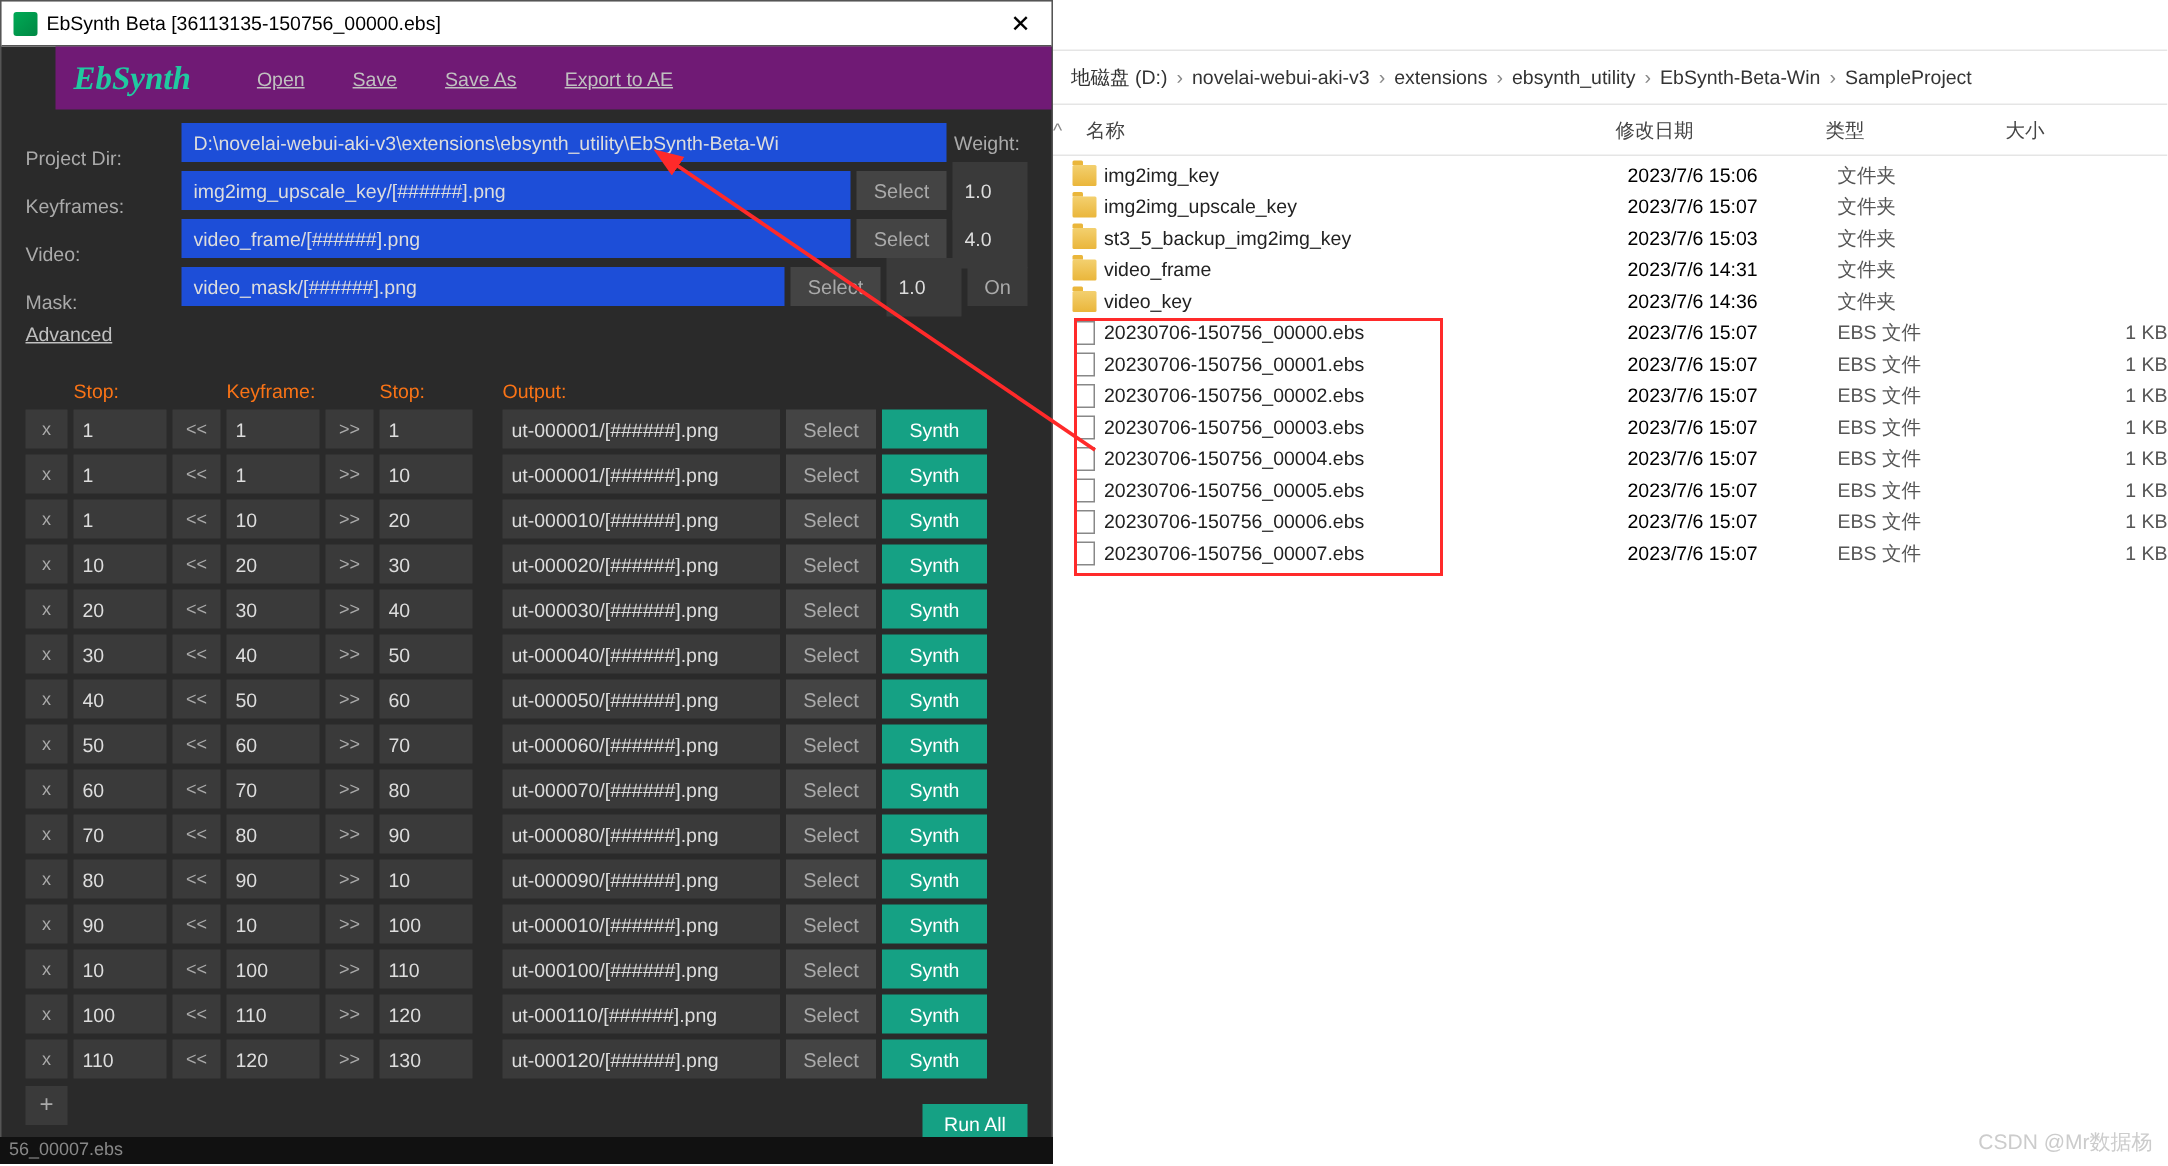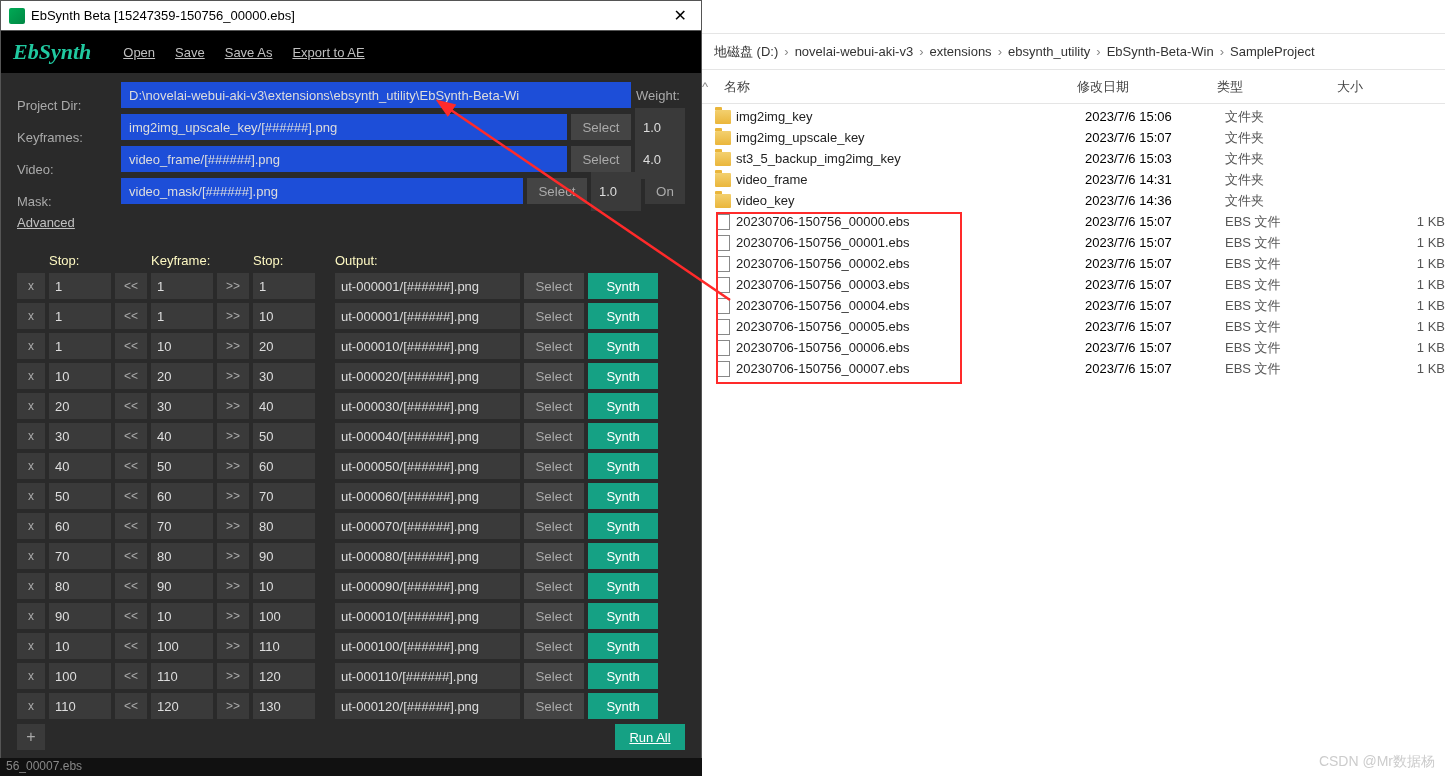--- a/index.html
+++ b/index.html
@@ -5,21 +5,21 @@
   * { box-sizing: border-box; margin: 0; padding: 0; }
   body { font-family: "Segoe UI", Arial, sans-serif; font-size: 13px; width: 1445px; height: 777px; background: #fff; overflow: hidden; position: relative; }
   
   
   .app-window { position: absolute; left: 0; top: 0; width: 702px; height: 770px; background: #2a2a2a; color: #c0c0c0; border: 1px solid #555; display: flex; flex-direction: column; }
   .titlebar { height: 30px; display: flex; align-items: center; padding: 0 8px; background: #fff; color: #000; border-bottom: 1px solid #555; }
   .titlebar-icon { width: 16px; height: 16px; background: linear-gradient(135deg,#0a5,#084); margin-right: 6px; border-radius: 2px; }
   .titlebar-title { flex: 1; }
   .close-x { font-size: 16px; cursor: pointer; padding: 0 6px; }
   
-  .menubar { display: flex; align-items: center; padding: 8px 12px; gap: 20px; background: #000000; }
+  .menubar { display: flex; align-items: center; padding: 8px 12px; gap: 32px; background: #701a75; margin-left: 36px; }
   .logo { font-family: cursive; font-style: italic; font-size: 22px; color: #20c9a0; margin-right: 12px; font-weight: bold; }
   .menu-item { text-decoration: underline; color: #c0c0c0; cursor: pointer; }
   
   .form-area { padding: 8px 16px; }
   .form-row { display: flex; align-items: center; margin-bottom: 4px; height: 28px; gap: 4px; }
   .form-label { width: 100px; color: #aaa; margin-top: 21px; }
   .form-input { flex: 1; height: 26px; background: #1d4ed8; border: none; color: #ddd; padding: 0 8px; font-size: 13px; }
   .weight-label { width: 50px; color: #aaa; text-align: center; padding-right: 4px; }
   .weight-input { width: 50px; height: 39px; background: #3a3a3a; border: none; color: #ddd; padding: 0 8px; font-size: 13px; }
   .sel-btn { width: 60px; height: 26px; background: #444; border: none; color: #aaa; cursor: pointer; }
@@ -30,25 +30,25 @@
   .table-head { display: flex; align-items: center; height: 24px; color: #aaa; gap: 4px; }
   .table-row { display: flex; align-items: center; height: 28px; gap: 4px; margin-bottom: 2px; }
   .col-x { width: 28px; }
   .col-stop { width: 62px; }
   .col-arrow { width: 32px; }
   .col-kf { width: 62px; }
   .col-output { width: 185px; }
   .col-sel { width: 60px; }
   .col-synth { width: 70px; }
   
-  .th { color: #fef9c3; }
+  .th { color: #f97316; }
   .cell-btn { height: 26px; background: #3a3a3a; border: none; color: #aaa; cursor: pointer; font-size: 12px; display:flex; align-items:center; justify-content:center;}
   .cell-input { height: 26px; background: #3a3a3a; border: none; color: #ddd; padding: 0 6px; font-size: 13px; }
   .synth-btn { height: 26px; background: #15a184; border: none; color: #fff; cursor: pointer; font-size: 13px; }
-  .run-all { margin-top: 2px; text-decoration: underline; }
+  .run-all { margin-top: 14px; }
   .add-btn { width: 28px; height: 26px; background: #3a3a3a; border: none; color: #aaa; cursor: pointer; font-size: 16px; margin-top: 2px;}
   .bottom-bar { position: absolute; bottom: 0; left:0; right:0; height: 18px; background: #111; color:#888; font-size: 12px; padding: 1px 6px;}
   
   
   .explorer { position: absolute; left: 702px; top: 0; right: 0; bottom: 0; background: #fff; color: #000; }
   .tabs { height: 34px; border-bottom: 1px solid #e5e5e5; }
   .breadcrumb { height: 36px; display: flex; align-items: center; padding: 0 12px; border-bottom: 1px solid #e5e5e5; color: #333; }
   .crumb { white-space: nowrap; }
   .chev { margin: 0 6px; color: #888; }
   .header-row { display: flex; align-items: center; height: 34px; border-bottom: 1px solid #e5e5e5; color: #444; padding-right: 8px;}
@@ -74,21 +74,21 @@
   .arrow-svg { position: absolute; left: 0; top: 40px; width: 740px; height: 290px; pointer-events: none; }
   
   .watermark { position: absolute; right: 10px; bottom: 6px; color: #ccc; font-size: 14px; }
 </style>
 </head>
 <body>
 
 <div class="app-window">
   <div class="titlebar">
     <div class="titlebar-icon"></div>
-    <span class="titlebar-title">EbSynth Beta [15247359-150756_00000.ebs]</span>
+    <span class="titlebar-title">EbSynth Beta [36113135-150756_00000.ebs]</span>
     <span class="close-x">✕</span>
   </div>
   <div class="menubar">
     <span class="logo">EbSynth</span>
     <span class="menu-item">Open</span>
     <span class="menu-item">Save</span>
     <span class="menu-item">Save As</span>
     <span class="menu-item">Export to AE</span>
   </div>
 

